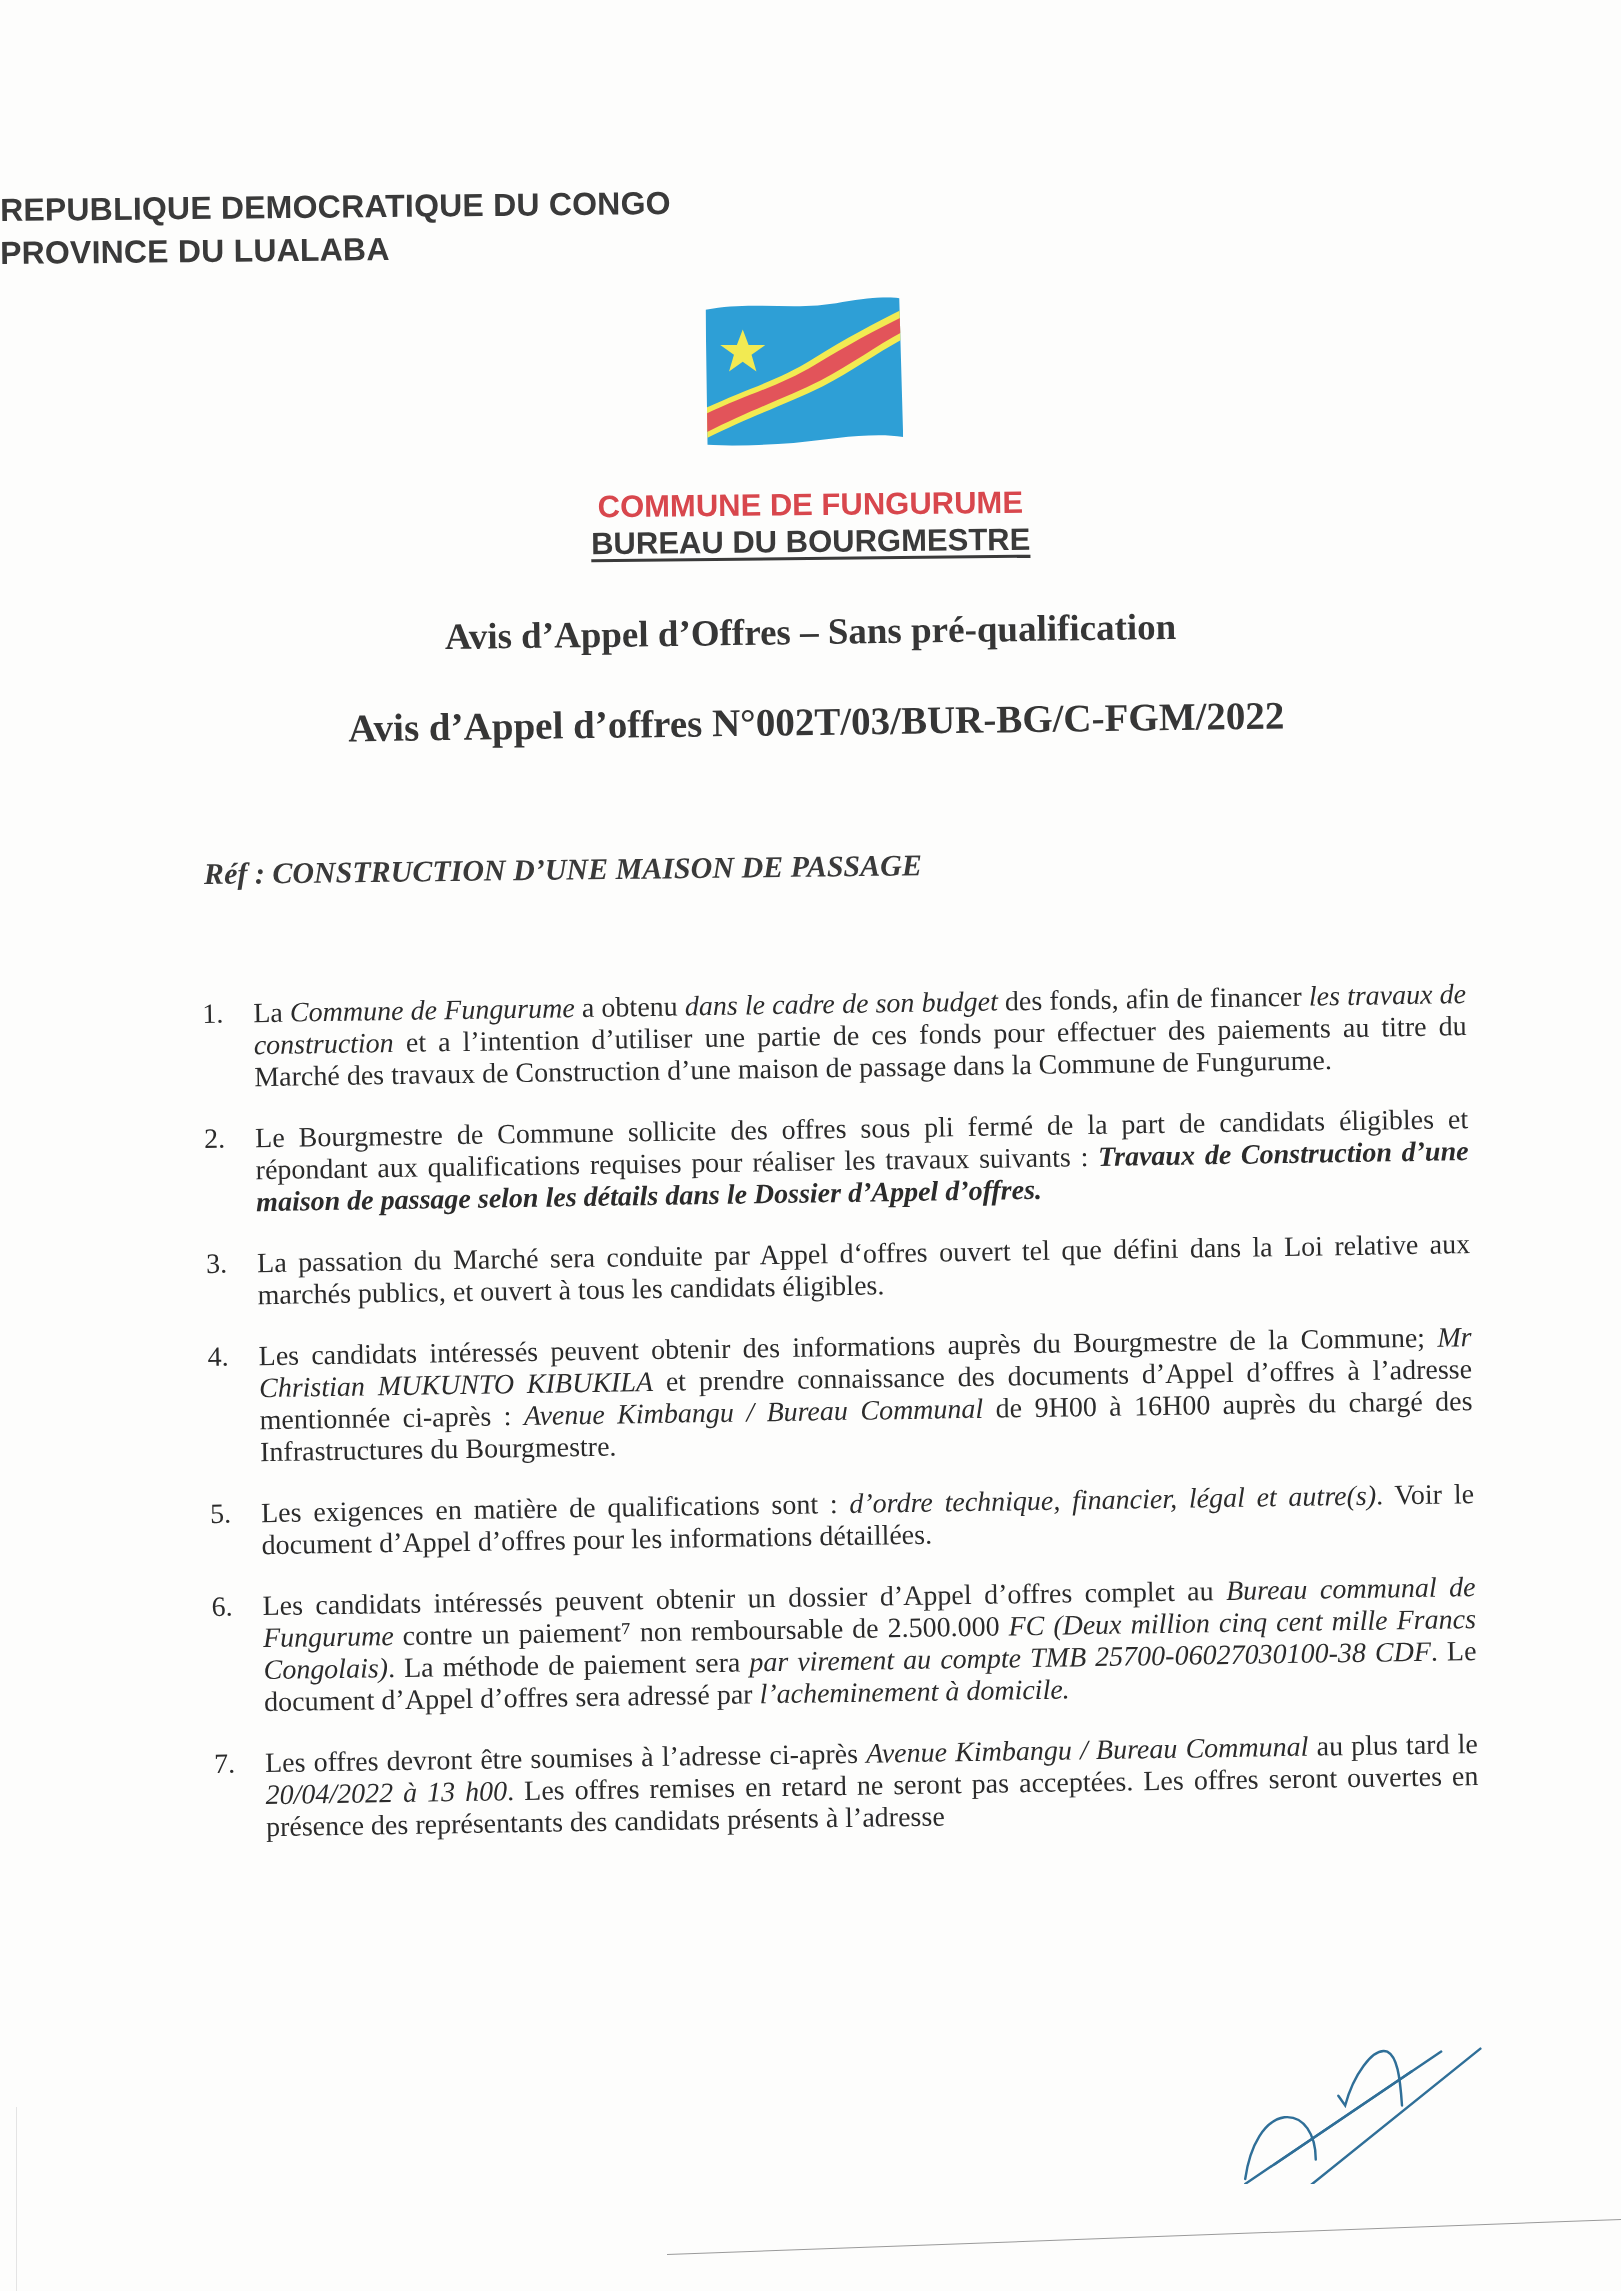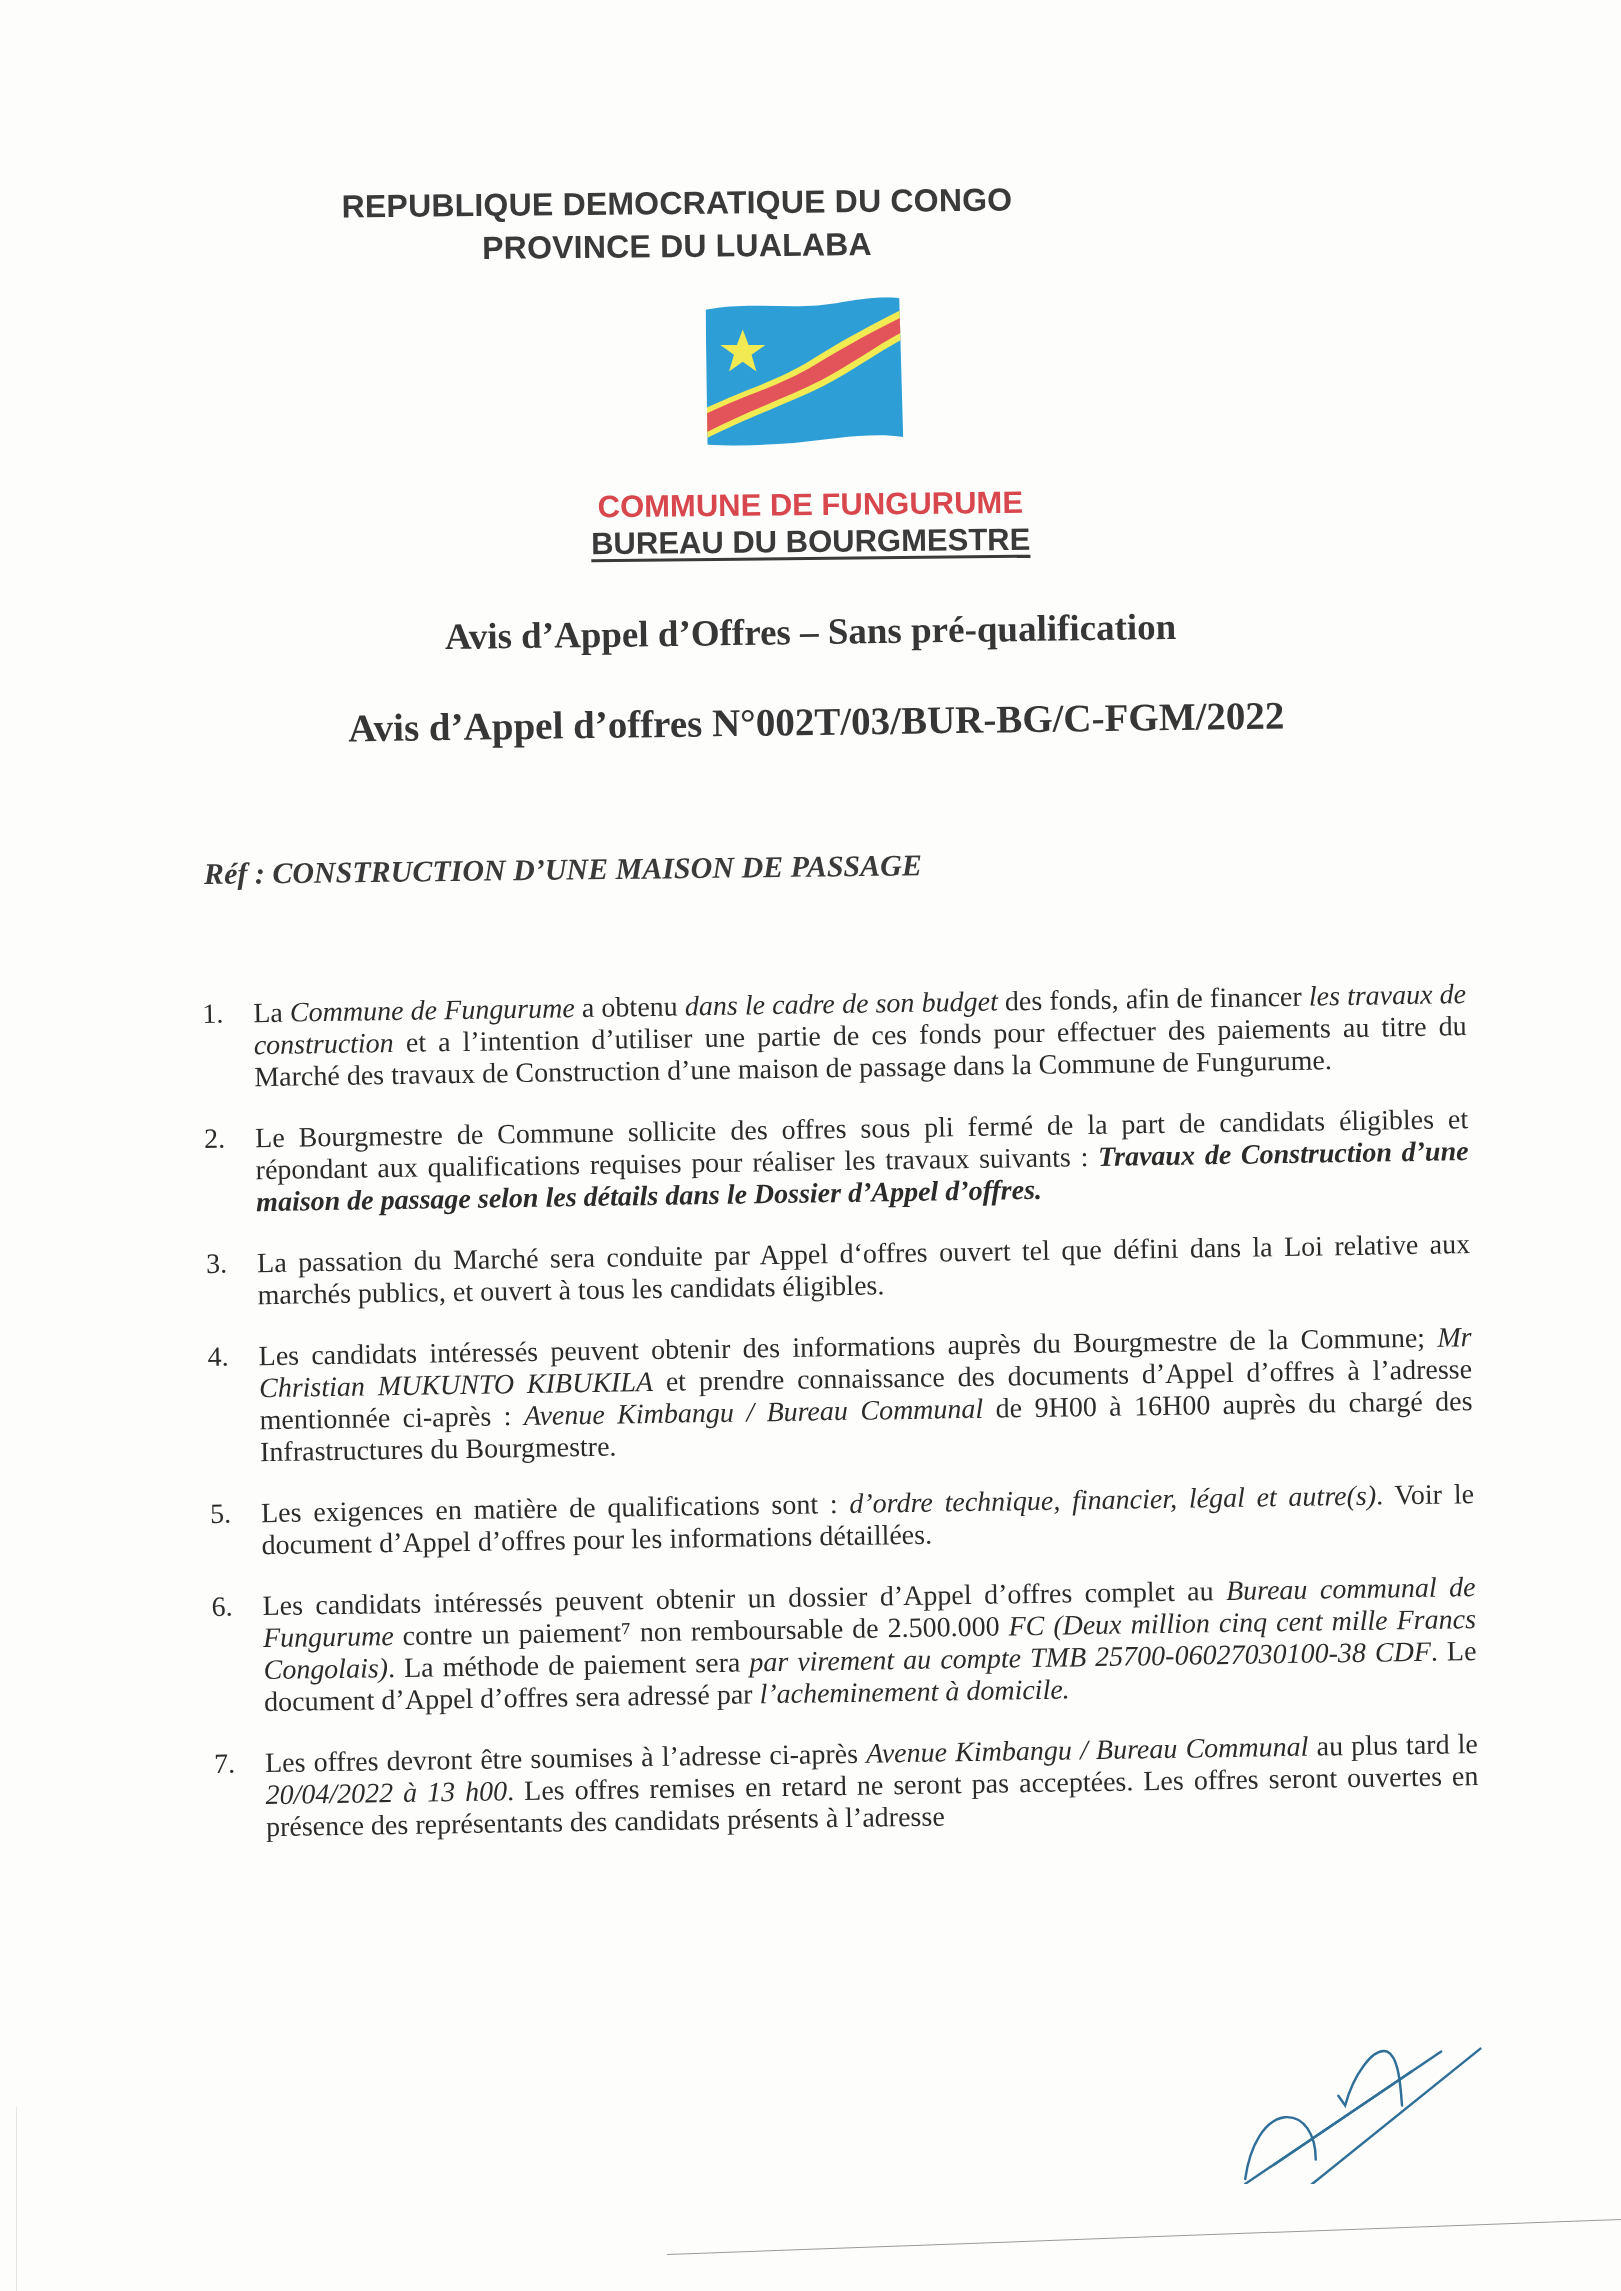--- a/index.html
+++ b/index.html
@@ -3,21 +3,21 @@
   <meta charset="utf-8">
   <style>
     html, body { margin: 0; padding: 0; }
     body {
       width: 1621px; height: 2292px; background: #fdfdfc;
       position: relative; overflow: hidden;
       font-family: "Liberation Serif", serif; color: #2b2b2b;
     }
     .scan-edge-left { position: absolute; left: 15.7px; top: 2107px; width: 1px; height: 186px; background: #e4e4e4; }
     .scan-line-bottom { position: absolute; left: 667px; top: 2254px; width: 961px; height: 1px; background: #9a9a9a; transform: rotate(-2.1deg); transform-origin: left center; }
-    .header-block { position: absolute; top: 182px; left: 0; width: 1354px; text-align: center; }
+    .header-block { position: absolute; top: 182px; left: 0; width: 1354px; }
     .header-line {
       font-family: "Liberation Sans", sans-serif; font-weight: bold;
       font-size: 32px; color: #3a3a3a; line-height: 43px; letter-spacing: 0.2px;
       transform: rotate(-0.6deg);
     }
     .flag-wrap { position: absolute; left: 686px; top: 290px; width: 225px; height: 163px; }
     .commune-block { position: absolute; top: 486px; left: 0; width: 1621px; text-align: center; transform: rotate(-0.6deg); }
     .commune-name {
       font-family: "Liberation Sans", sans-serif; font-weight: bold;
       font-size: 31px; color: #d8474d; line-height: 37px;

